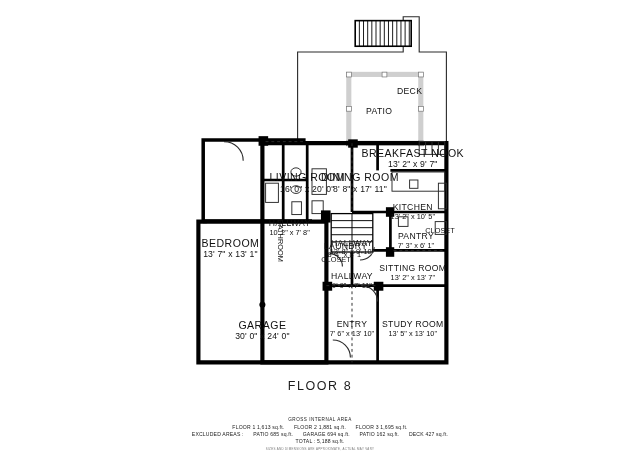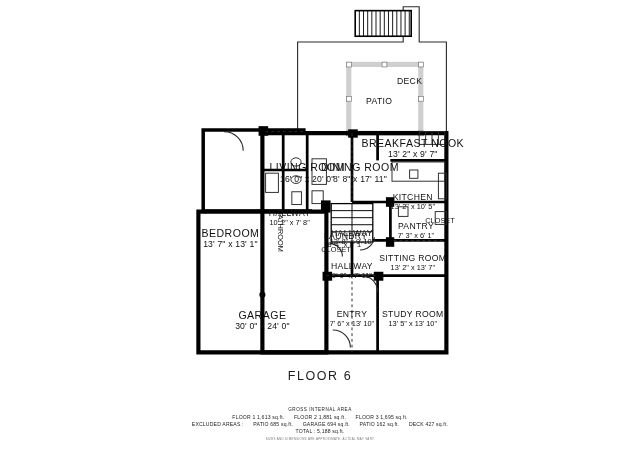--- a/index.html
+++ b/index.html
@@ -1,19 +1,19 @@
 <!DOCTYPE html>
 <html><head>
 <meta charset="utf-8">
 <style>
   html,body{margin:0;padding:0;background:#ffffff;}
   body{width:640px;height:452px;position:relative;overflow:hidden;
        font-family:"Liberation Sans",sans-serif;color:#1a1a1a;}
 
-  #plan-stage{position:absolute;left:0;top:0;width:640px;height:340px;}
+  #plan-stage{position:absolute;left:0;top:10px;width:640px;height:340px;}
   svg#floorplan{position:absolute;left:0;top:0;}
 
   .rlabel{font-family:"Liberation Sans",sans-serif;text-anchor:middle;fill:#111;}
   .rname{font-size:3.3px;letter-spacing:.15px;}
   .rdim{font-size:2.7px;letter-spacing:.05px;}
   .rname-sm{font-size:2.7px;letter-spacing:.1px;}
   .rdim-sm{font-size:2.3px;}
   .vert{writing-mode:tb;}
 
   .floor-title{position:absolute;left:0;top:369px;width:640px;text-align:center;
@@ -212,21 +212,21 @@
       <text class="rlabel rdim-sm" x="129" y="101.7">13' 5" x 13' 10"</text>
 
       <text class="rlabel rname" x="82" y="99.5">GARAGE</text>
       <text class="rlabel rdim" x="82" y="102.7">30' 0" x 24' 0"</text>
 
       <text class="rlabel rdim-sm" x="137.5" y="69.5">CLOSET</text>
       <text class="rlabel rdim-sm" x="105" y="78.5">CLOSET</text>
     </g>
   </svg>
 
-  <div class="floor-title">FLOOR 6</div>
+  <div class="floor-title">FLOOR 8</div>
 
   <div class="area-block">
     <div class="area-head">GROSS INTERNAL AREA</div>
 
     <div class="area-line">
       <span>FLOOR 1 1,613 sq.ft.</span>
       <span>FLOOR 2 1,881 sq.ft.</span>
       <span>FLOOR 3 1,695 sq.ft.</span>
     </div>
 

